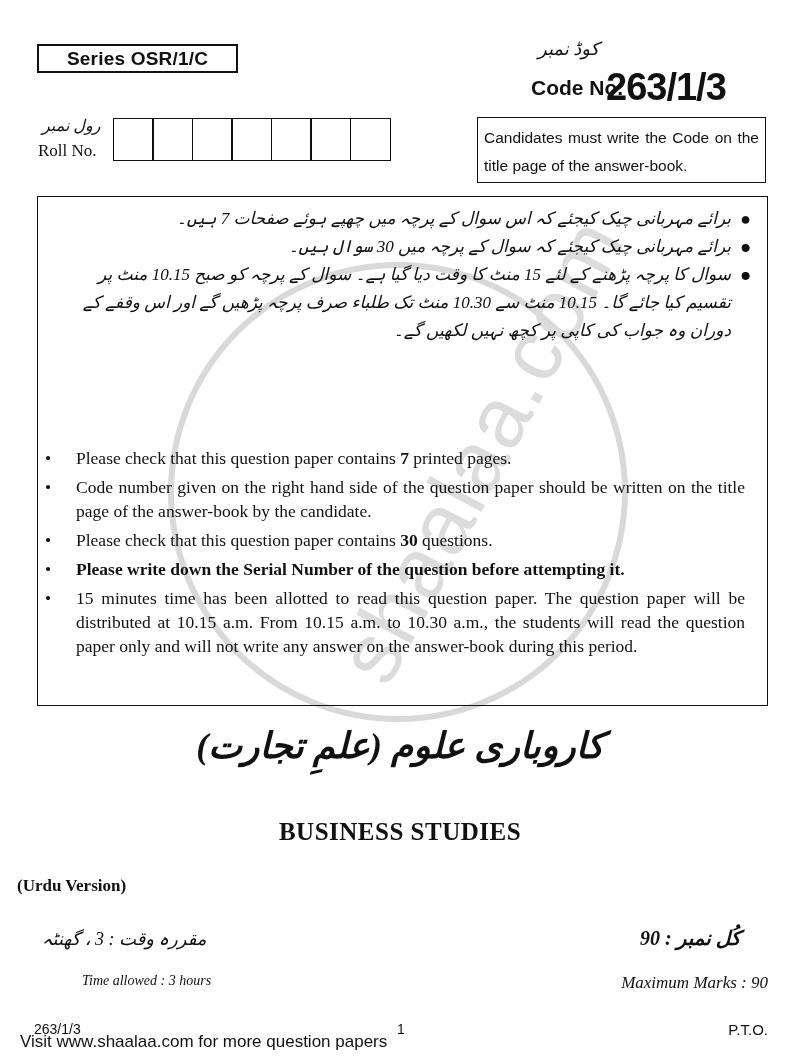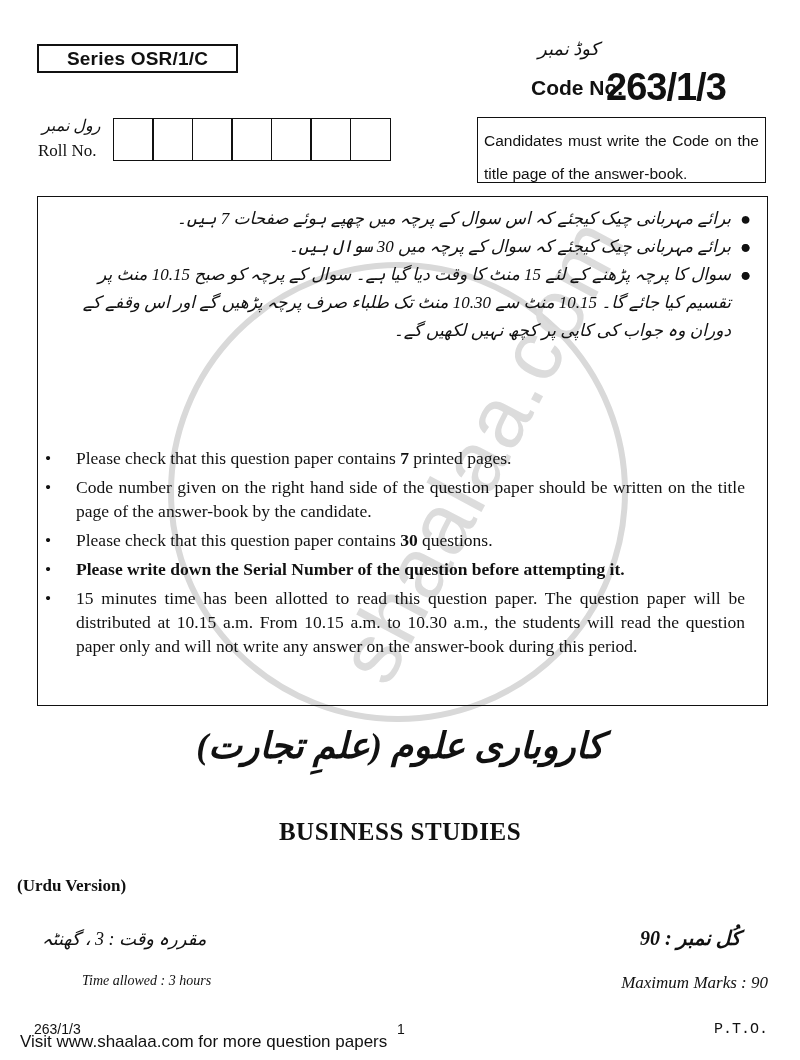--- a/index.html
+++ b/index.html
@@ -38,21 +38,21 @@
     .code-urdu { left: 538px; top: 38px; font-size: 18px; font-style: italic; direction: rtl; }
     .code-label {
       left: 504px; top: 76px; font-family: "Liberation Sans", sans-serif; font-weight: bold; font-size: 21px; margin-left: 27px;
     }
     .code-value {
       left: 606px; top: 66px; font-family: "Liberation Sans", sans-serif; font-weight: bold; font-size: 38px; letter-spacing: -1px;
     }
     .code-box {
       left: 477px; top: 117px; width: 289px; height: 66px;
       border: 1.5px solid #111; box-sizing: border-box;
-      font-family: "Liberation Sans", sans-serif; font-size: 15.5px; line-height: 33px;
+      font-family: "Liberation Sans", sans-serif; font-size: 15.5px; line-height: 28px;
       padding: 6px 6px 0 6px; text-align: justify;
     }
 
     
     .instr-box {
       left: 37px; top: 196px; width: 731px; height: 510px;
       border: 1.5px solid #111; box-sizing: border-box; z-index: 1;
     }
     .urdu-list { position: absolute; right: 16px; top: 8px; width: 700px; direction: rtl; }
     .urdu-item {
@@ -71,21 +71,21 @@
     .title-en { left: 0; width: 800px; top: 818px; text-align: center; font-weight: bold; font-size: 25px; letter-spacing: 0.5px; }
     .subtitle-en { left: 17px; width: 800px; top: 876px; text-align: left; font-weight: bold; font-size: 17px; }
 
     .time-urdu { left: 42px; top: 928px; font-size: 18px; font-style: italic; direction: rtl; }
     .marks-urdu { left: 640px; top: 926px; font-size: 20px; font-style: italic; font-weight: bold; direction: rtl; }
     .time-en { left: 38px; top: 973px; font-size: 14px; font-style: italic; margin-left: 44px; }
     .marks-en { right: 32px; top: 973px; font-size: 17px; font-style: italic; }
 
     .footer-code { left: 34px; top: 1021px; font-family: "Liberation Sans", sans-serif; font-size: 14px; }
     .footer-page { left: 397px; top: 1021px; font-family: "Liberation Sans", sans-serif; font-size: 14px; }
-    .footer-pto { right: 32px; top: 1021px; font-family: Liberation Mono, monospace; font-size: 15px; }
+    .footer-pto { right: 32px; top: 1021px; font-family: Liberation Sans, sans-serif; font-size: 15px; }
     .footer-visit { left: 20px; top: 1032px; font-family: "Liberation Sans", sans-serif; font-size: 17px; }
   </style>
 </head>
 <body>
 
 <div class="wm-circle"></div>
 <div class="wm-text">shaalaa.com</div>
 
 <div class="abs series-box">Series OSR/1/C</div>
 <div class="abs roll-urdu">رول نمبر</div>

